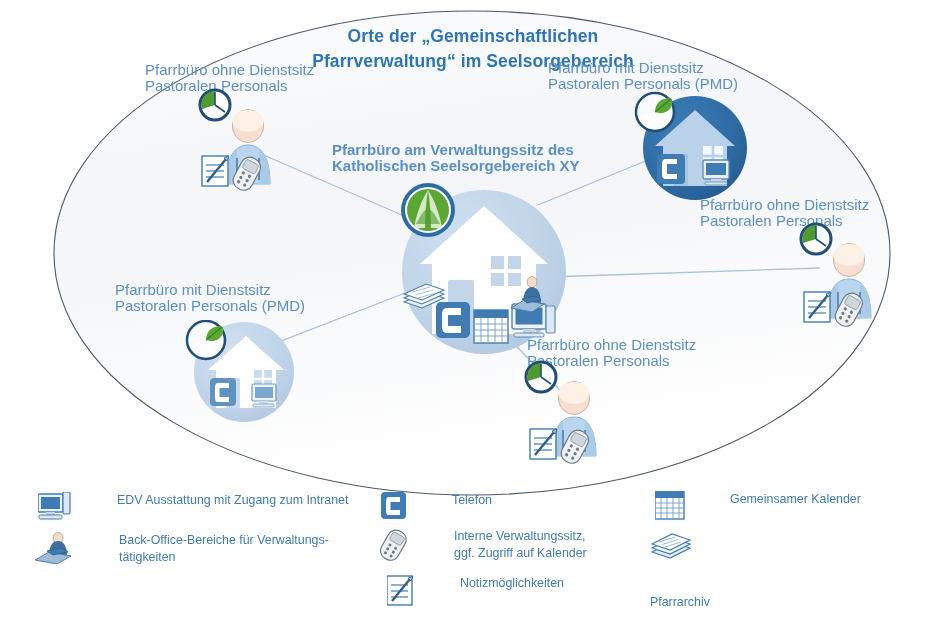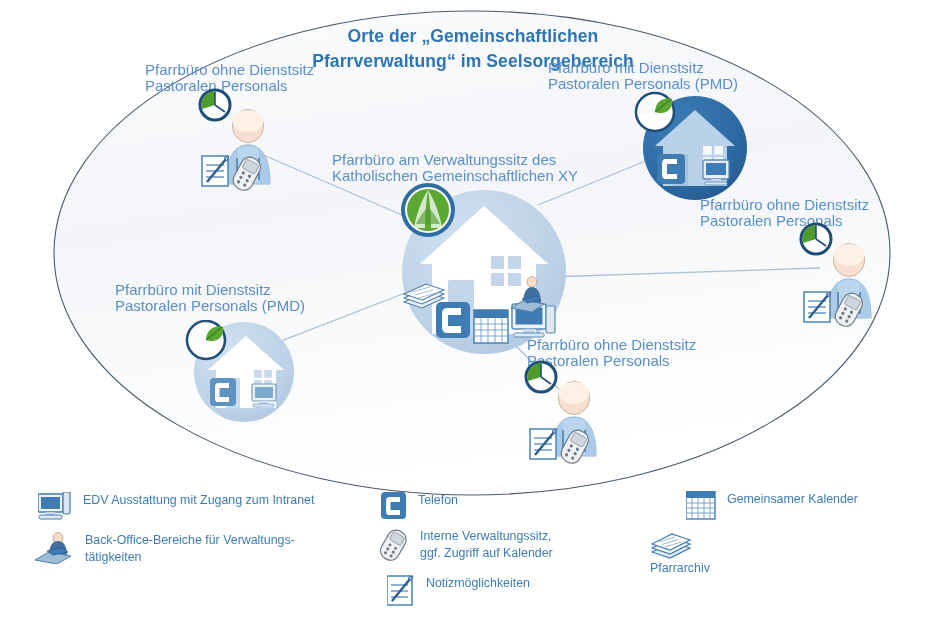--- a/index.html
+++ b/index.html
@@ -21,21 +21,21 @@
     white-space:nowrap;
   }
   .legend-text{
     color:#3f7cb4;font-size:12.4px;line-height:16.5px;
   }
 
   
   .ico{display:block;}
 
   
-  .legend-row{position:absolute;display:flex;align-items:flex-start;}
+  .legend-row{position:absolute;display:flex;align-items:flex-start;gap:34px;}
   .legend-row .ico{flex:0 0 auto;margin-right:11px;}
 </style>
 </head>
 <body>
 
 <div id="stage">
 
   <svg class="abs" style="left:0;top:0;" width="946" height="625" viewBox="0 0 946 625">
     <defs>
       <linearGradient id="ellGrad" x1="0" y1="0" x2="0.25" y2="1">
@@ -150,23 +150,23 @@
     </g>
 
     <g>
       <circle cx="28" cy="24" r="19" fill="#ffffff" stroke="#1f4e79" stroke-width="2.6"></circle>
       <path d="M28 24 C28 10 42 9 45 11 C47 21 38 28 28 24 Z" fill="#5aa832"></path>
       <path d="M28 24 L44 11" stroke="#3d7d21" stroke-width="1.2" fill="none"></path>
       <path d="M28 24 L28 6 A18 18 0 0 0 11 29 Z" fill="#f2f6fa" opacity="0.55"></path>
     </g>
   </svg>
 
-  <div class="abs node-label" style="left:332px;top:152px;width:290px;">
+  <div class="abs node-label" style="left:332px;top:142px;width:290px;font-weight:bold;">
     <div>Pfarrbüro am Verwaltungssitz des</div>
-    <div>Katholischen Gemeinschaftlichen XY</div>
+    <div>Katholischen Seelsorgebereich XY</div>
   </div>
   <svg class="abs" style="left:392px;top:182px;" width="180" height="180" viewBox="0 0 180 180">
     <circle cx="92" cy="90" r="82" fill="url(#ctrCirc)"></circle>
 
     <g>
       <path d="M92 24 L156 82 L144 82 L144 152 L40 152 L40 82 L28 82 Z" fill="#ffffff"></path>
       <rect x="56" y="98" width="26" height="54" rx="1.5" fill="#c3d6e9"></rect>
       <g>
         <rect x="99" y="74" width="30" height="30" fill="#c3d6e9"></rect>
         <line x1="114" y1="74" x2="114" y2="104" stroke="#ffffff" stroke-width="4"></line>
@@ -414,21 +414,21 @@
       <line x1="4" y1="16" x2="21" y2="16" stroke="#3f7cb4" stroke-width="1.2"></line>
       <line x1="4" y1="22" x2="21" y2="22" stroke="#3f7cb4" stroke-width="1.2"></line>
       <path d="M5 26 L23 4" stroke="#2f5f8e" stroke-width="2.4"></path>
       <path d="M21 3 L26 1 L24 6 Z" fill="#9fbcd6" stroke="#2f5f8e" stroke-width="0.8"></path>
     </svg>
     <div class="legend-text">
       <div>Notizmöglichkeiten</div>
     </div>
   </div>
 
-  <div class="legend-row" style="left:686px;top:491px;width:260px;">
+  <div class="legend-row" style="left:655px;top:491px;width:260px;">
     <svg class="ico" width="30" height="29" viewBox="0 0 30 29">
       <rect x="0" y="0" width="29" height="28" fill="#ffffff" stroke="#3f7cb4" stroke-width="1.4"></rect>
       <rect x="0" y="0" width="29" height="7" fill="#3f7cb4"></rect>
       <g stroke="#6d9dc6" stroke-width="0.9">
         <line x1="6" y1="7" x2="6" y2="28"></line>
         <line x1="12" y1="7" x2="12" y2="28"></line>
         <line x1="18" y1="7" x2="18" y2="28"></line>
         <line x1="24" y1="7" x2="24" y2="28"></line>
         <line x1="0" y1="12" x2="29" y2="12"></line>
         <line x1="0" y1="17" x2="29" y2="17"></line>

